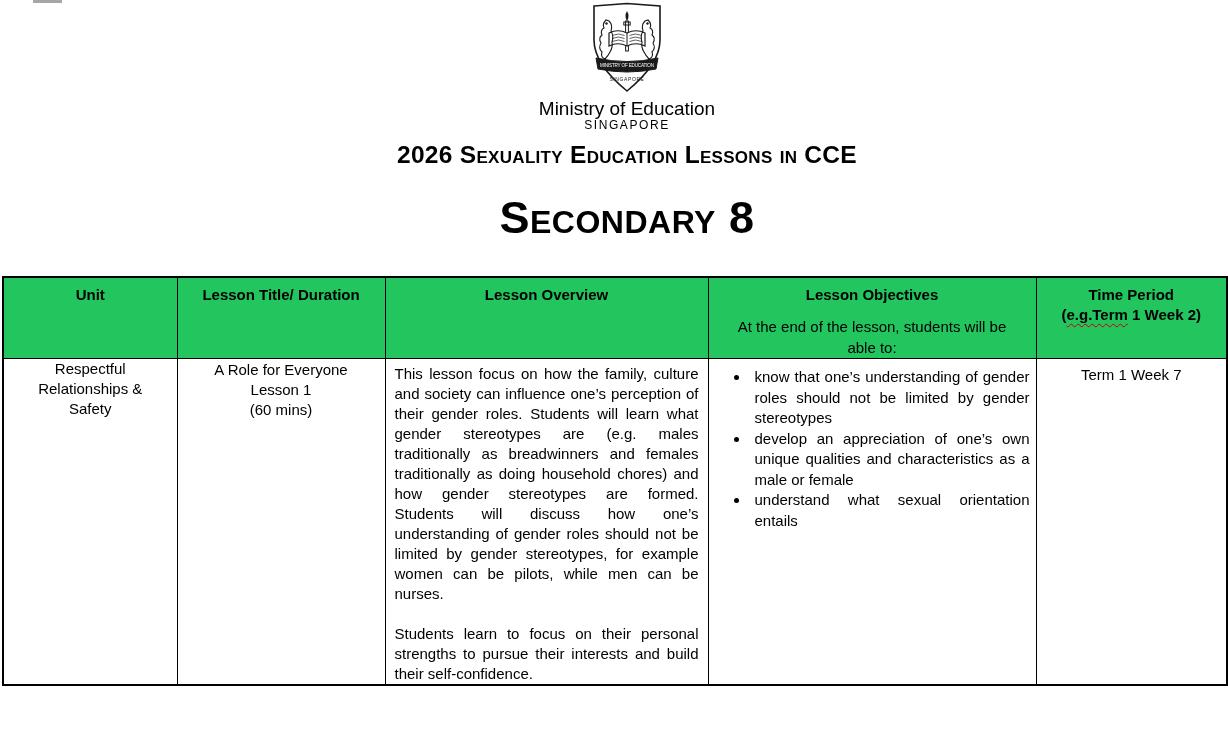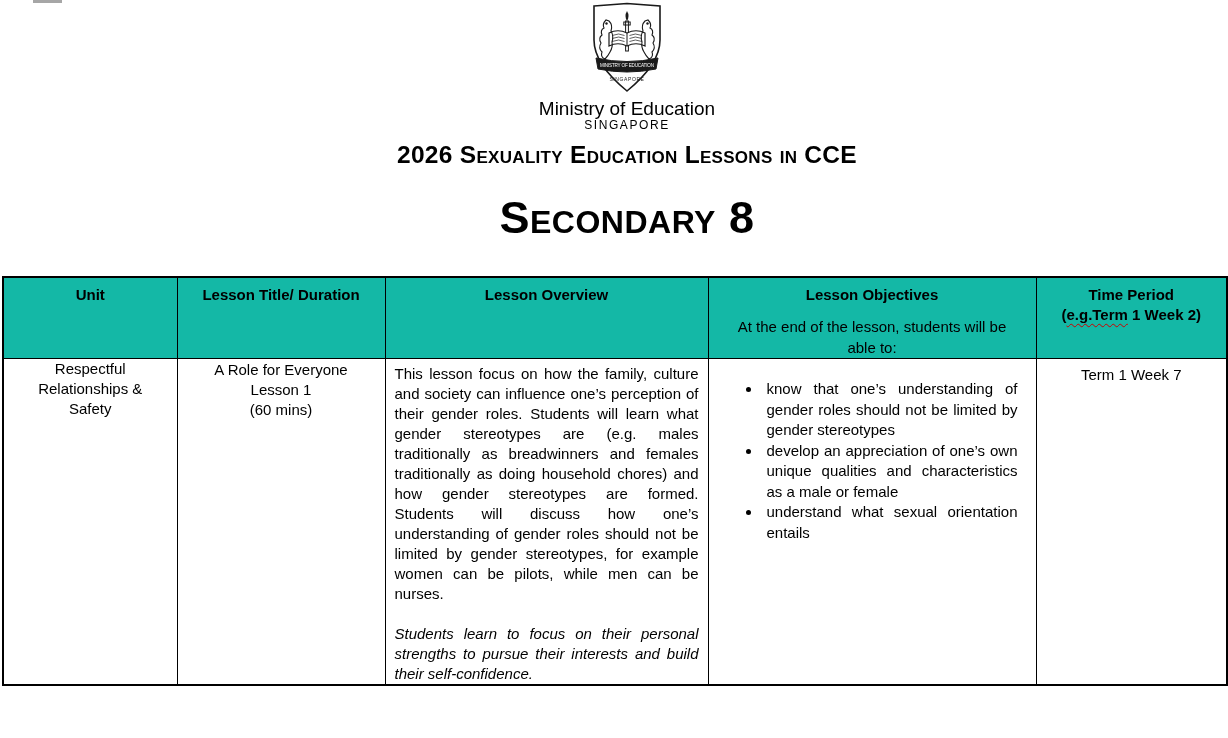--- a/index.html
+++ b/index.html
@@ -18,36 +18,36 @@
   .level-title { top:192px; font-size:45px; font-weight:bold; font-variant:small-caps; letter-spacing:0.5px; }
 
   table.lessons {
     position:absolute; top:276px; left:2px; width:1224px;
     border-collapse:collapse; table-layout:fixed;
     border:2px solid #000;
     font-size:15px;
   }
   table.lessons th, table.lessons td { border:1.5px solid #000; }
   table.lessons th {
-    background:#14b8a6; font-weight:bold; vertical-align:top;
+    background:#22c55e; font-weight:bold; vertical-align:top;
     text-align:center; height:76px; padding:7px 4px 0 4px; font-size:15px; line-height:20px;
   }
   table.lessons td { vertical-align:top; height:270px; line-height:20px; }
   .th-sub { font-weight:normal; line-height:21px; margin-top:11px; padding:0 12px; }
   .squiggle {
     text-decoration-line:underline; text-decoration-style:wavy;
     text-decoration-color:#cc0000; text-decoration-thickness:1px; text-underline-offset:3px;
   }
   td.cell-unit { vertical-align:middle; text-align:center; padding:0 14px; }
   td.cell-title { text-align:center; }
   td.cell-overview { text-align:justify; padding:5px 9px 0 9px; }
   td.cell-overview p { margin:0; }
-  td.cell-overview p + p { margin-top:20px;font-style:italic; }
+  td.cell-overview p + p { margin-top:20px; }
   td.cell-objectives { padding:8px 6px 0 0; }
-  td.cell-objectives ul { margin:12px; padding-left:41px; list-style:disc outside; }
+  td.cell-objectives ul { margin:0; padding-left:41px; list-style:disc outside; }
   td.cell-objectives li { text-align:justify; line-height:20.5px; padding-left:5px; }
   td.cell-time { text-align:center; padding-top:6px; }
 </style>
 </head>
 <body>
 
 <div class="artifact-bar"></div>
 
 <div class="centered crest">
   <svg width="82" height="92" viewBox="0 0 82 92">

